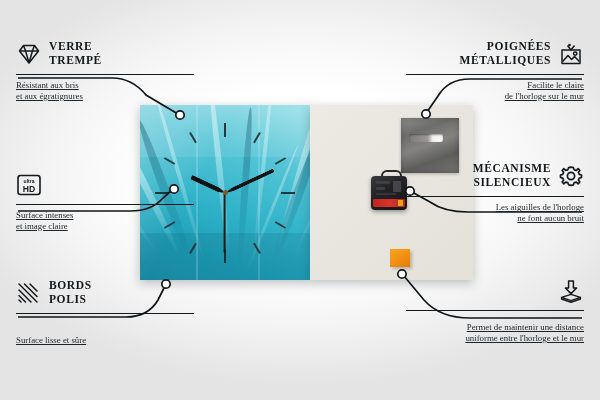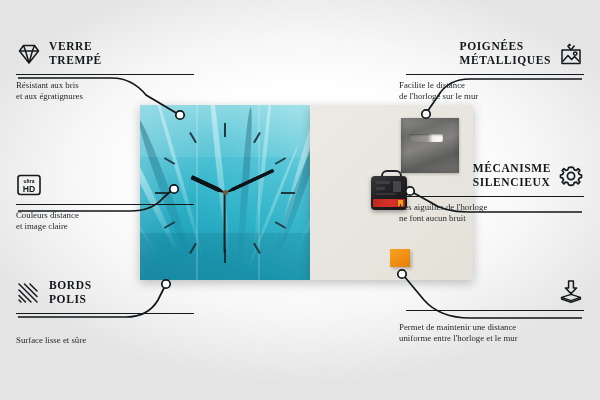--- a/index.html
+++ b/index.html
@@ -107,24 +107,24 @@
   }
   
   .callout{position:absolute;}
   .co-title{
     font-weight:bold;letter-spacing:.6px;color:#12171a;
     font-size:11.5px;line-height:13.5px;text-transform:uppercase;
     white-space:pre-line;
   }
   .co-rule{height:1.4px;background:#14191c;}
   .co-desc{
-    font-size:8.8px;line-height:10.4px;color:#1e2427;white-space:pre-line;
+    font-size:8.8px;line-height:10.4px;color:#1e2427;white-space:pre-line;text-decoration:underline;
   }
   .left  .co-title,.left .co-desc{text-align:left;}
-  .right .co-title,.right .co-desc{}
+  .right .co-title,.right .co-desc{text-align:right;}
   .co-head{display:flex;align-items:center;gap:7px;}
   .right .co-head{justify-content:flex-end;}
   .ico{flex:0 0 auto;width:26px;height:24px;display:block;}
   .ico svg{display:block;width:26px;height:24px;}
   
   #links{position:absolute;left:0;top:0;width:600px;height:400px;pointer-events:none;}
   #links path{fill:none;stroke:#10161a;stroke-width:1.7;}
   #links circle{fill:#ffffff;stroke:#10161a;stroke-width:1.7;}
 </style>
 </head>
@@ -266,21 +266,21 @@
     <div class="co-head">
       <span class="ico">
         <svg viewBox="0 0 26 24">
           <rect x="2" y="2.5" width="22" height="19" rx="2.5" fill="none" stroke="#14191c" stroke-width="1.6"></rect>
           <text x="13" y="10.4" text-anchor="middle" font-family="Liberation Sans, sans-serif" font-size="5" font-weight="bold" fill="#14191c">ultra</text>
           <text x="13" y="18.6" text-anchor="middle" font-family="Liberation Sans, sans-serif" font-size="8.6" font-weight="bold" fill="#14191c">HD</text>
         </svg>
       </span>
     </div>
     <div class="co-rule" style="width:178px;margin-top:7px;"></div>
-    <div class="co-desc" style="margin-top:5px;">Couleurs distance
+    <div class="co-desc" style="margin-top:5px;">Surface intenses
 et image claire</div>
   </div>
 
   <div class="callout left" style="left:16px;top:279px;width:185px;">
     <div class="co-head">
       <span class="ico">
         <svg viewBox="0 0 26 24">
             <g stroke="#14191c" stroke-width="1.5" stroke-linecap="round">
           <path d="M3,3 L21,21"></path>
               <path d="M3,9 L15,21"></path>
@@ -308,21 +308,21 @@
           <rect x="4" y="8" width="18" height="13.5"></rect>
           <path d="M13,8 L9.5,3.5 M13,8 L16.5,3.5"></path>
           <circle cx="11.5" cy="3" r="1.3" fill="#14191c" stroke="none"></circle>
           <path d="M4.6,19.5 L10,13.5 L13.6,17.5 L16.5,14.5 L21.4,19.5"></path>
           <circle cx="17.2" cy="11.6" r="1.7"></circle>
         </g>
           </svg>
       </span>
     </div>
     <div class="co-rule" style="width:178px;margin-top:7px;margin-left:7px;"></div>
-    <div class="co-desc" style="margin-top:5px;">Facilite le distance
+    <div class="co-desc" style="margin-top:5px;">Facilite le claire
 de l'horloge sur le mur</div>
   </div>
 
   <div class="callout right" style="left:399px;top:162px;width:185px;">
     <div class="co-head">
       <span class="co-title">MÉCANISME
 SILENCIEUX</span>
       <span class="ico">
         <svg viewBox="0 0 26 24">
             <g fill="none" stroke="#14191c" stroke-width="1.7" stroke-linejoin="round">

